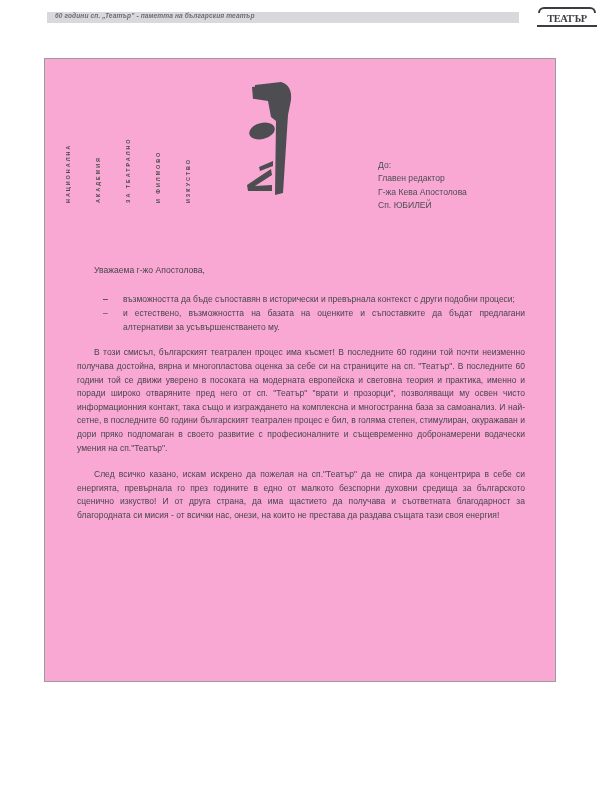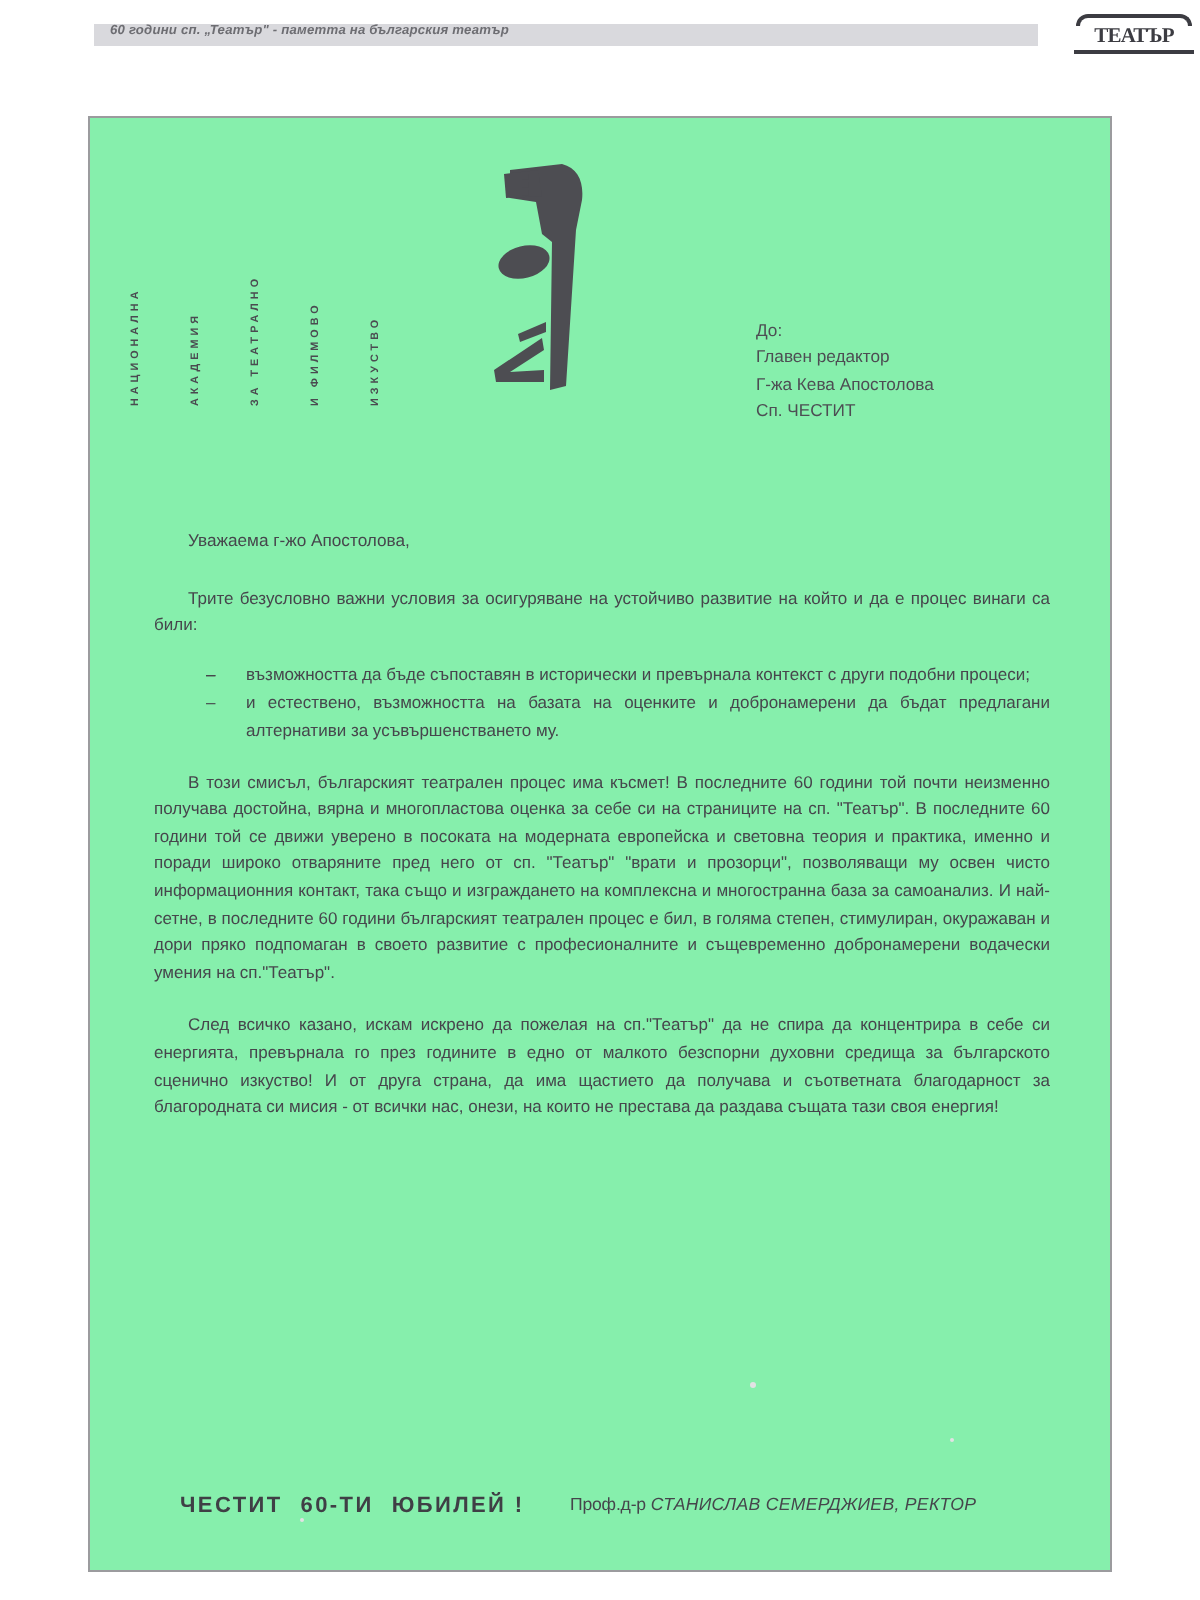--- a/index.html
+++ b/index.html
@@ -75,22 +75,22 @@
     background: #3c3c42;
     margin: 0 1px;
   }
 
   
   .sheet {
     position: absolute;
     left: 44px;
     top: 58px;
     width: 512px;
-    height: 728px;
-    background: #86efac;
+    height: 624px;
+    background: #f9a8d4;
     border: 1px solid #9b9b9e;
     box-sizing: border-box;
   }
   .sheet-inner {
     position: absolute;
     inset: 0;
     overflow: hidden;
   }
 
   
@@ -253,30 +253,29 @@
           <path d="M12 104 L36 88 L37 94 L20 105 L37 104 L37 110 L13 110 Z"></path>
           <path d="M24 86 L38 80 L38 85 L25 90 Z"></path>
         </g>
       </svg>
     </div>
 
     <div class="addressee">
       <div>До:</div>
       <div>Главен редактор</div>
       <div>Г-жа Кева Апостолова</div>
-      <div>Сп. ЧЕСТИТ</div>
+      <div>Сп. ЮБИЛЕЙ</div>
     </div>
 
     <div class="body-copy">
       <p class="salutation">Уважаема г-жо Апостолова,</p>
-      <p class="para tight">Трите безусловно важни условия за осигуряване на устойчиво развитие на който и да е процес винаги са били:</p>
       <ul class="bullet-list">
         <li><span class="dash">–</span></li>
         <li><span class="dash">–</span><span>възможността да бъде съпоставян в исторически и превърнала контекст с други подобни процеси;</span></li>
-        <li><span class="dash">–</span><span>и естествено, възможността на базата на оценките и добронамерени да бъдат предлагани алтернативи за усъвършенстването му.</span></li>
+        <li><span class="dash">–</span><span>и естествено, възможността на базата на оценките и съпоставките да бъдат предлагани алтернативи за усъвършенстването му.</span></li>
       </ul>
       <p class="para">В този смисъл, българският театрален процес има късмет! В последните 60 години той почти неизменно получава достойна, вярна и многопластова оценка за себе си на страниците на сп. "Театър". В последните 60 години той се движи уверено в посоката на модерната европейска и световна теория и практика, именно и поради широко отваряните пред него от сп. "Театър" "врати и прозорци", позволяващи му освен чисто информационния контакт, така също и изграждането на комплексна и многостранна база за самоанализ. И най-сетне, в последните 60 години българският театрален процес е бил, в голяма степен, стимулиран, окуражаван и дори пряко подпомаган в своето развитие с професионалните и същевременно добронамерени водачески умения на сп."Театър".</p>
       <p class="para">След всичко казано, искам искрено да пожелая на сп."Театър" да не спира да концентрира в себе си енергията, превърнала го през годините в едно от малкото безспорни духовни средища за българското сценично изкуство! И от друга страна, да има щастието да получава и съответната благодарност за благородната си мисия - от всички нас, онези, на които не престава да раздава същата тази своя енергия!</p>
     </div>
 
     <div class="jubilee">
       <span>ЧЕСТИТ</span><span class="gap"></span><span>60-ТИ</span><span class="gap"></span><span>ЮБИЛЕЙ !</span>
     </div>
 
     <div class="signature">

